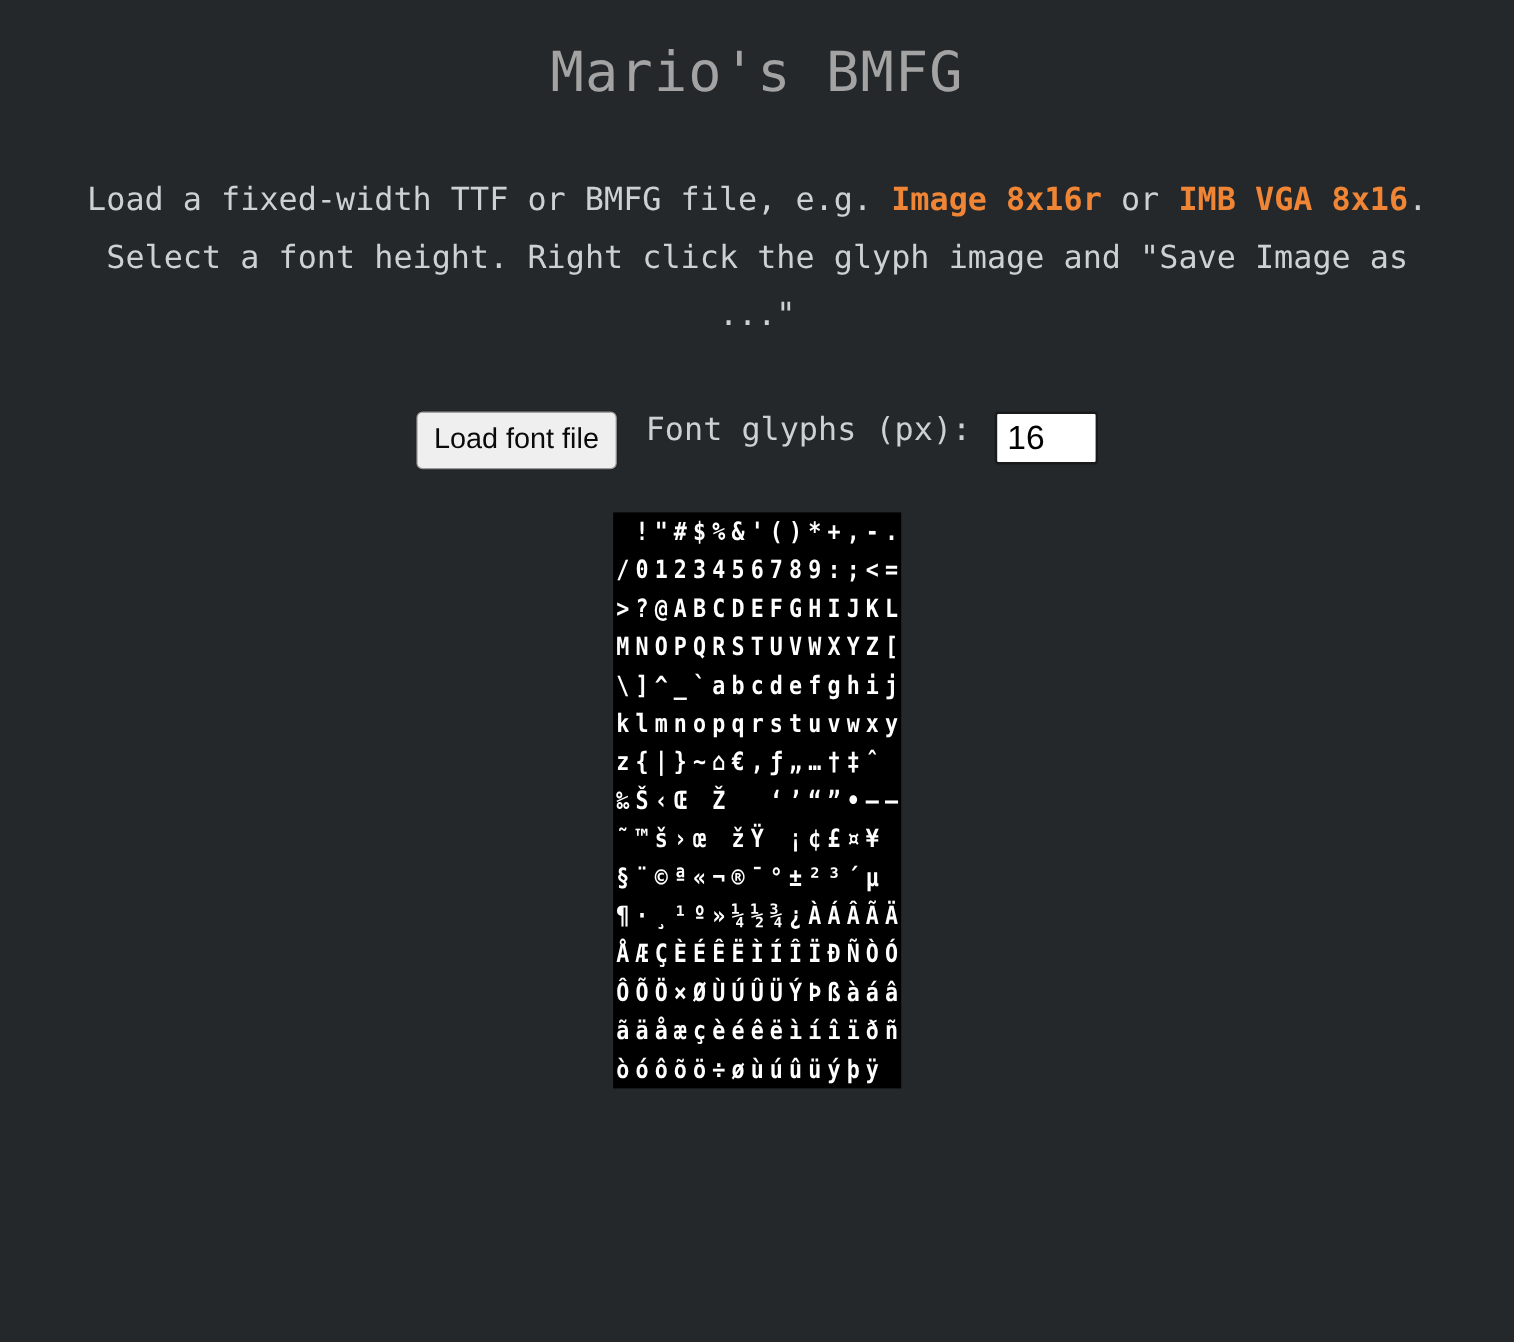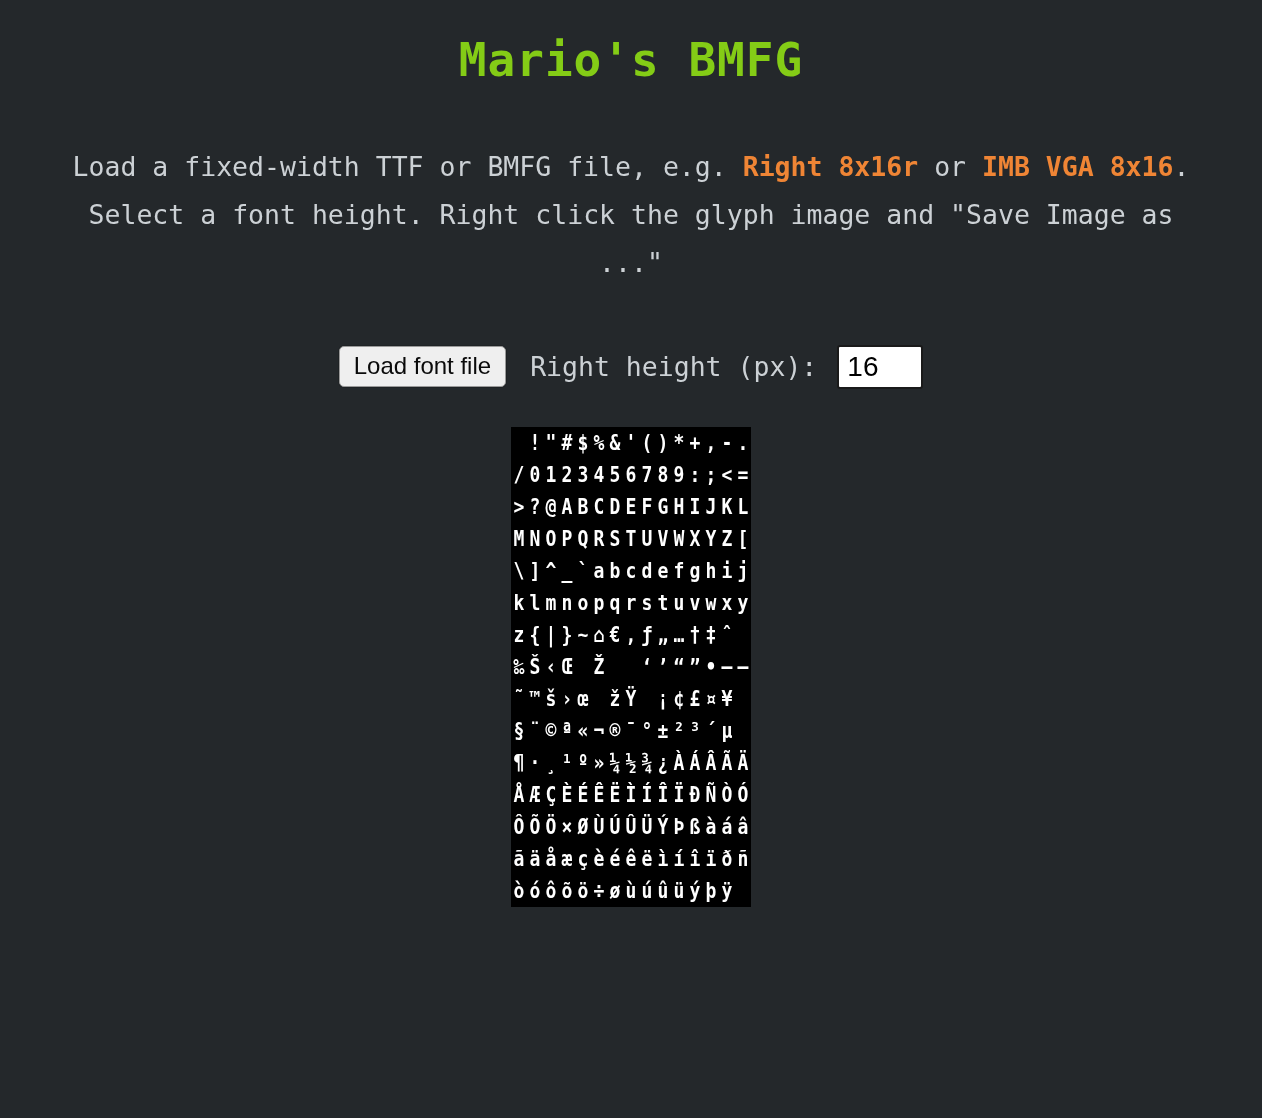--- a/index.html
+++ b/index.html
@@ -20,24 +20,24 @@
   .page {
     width: 1262px;
     margin: 0 auto;
     text-align: center;
     padding-top: 34px;
     box-sizing: border-box;
   }
 
   h1.app-title {
     font-family: "DejaVu Sans Mono", monospace;
-    font-weight: bold;
+    font-weight: normal;
     font-size: 46px;
     letter-spacing: 1px;
-    color: #84cc16;
+    color: #a3a3a3;
     margin: 0 0 0 0;
     line-height: 1.15;
   }
 
   .intro {
     font-family: "DejaVu Sans Mono", monospace;
     font-size: 26.5px;
     line-height: 48px;
     color: #ccd1d5;
     max-width: 1180px;
@@ -59,21 +59,20 @@
   }
 
   .hl-green {
     color: #5ed45e;
     font-weight: bold;
   }
 
   .controls {
     margin-top: 56px;
     display: flex;
-    align-items: center;
     justify-content: center;
     gap: 0;
     height: 48px;
   }
 
   .load-button {
     font-family: "Liberation Sans", sans-serif;
     font-size: 24px;
     color: #0a0a0a;
     background: #efefef;
@@ -141,28 +140,28 @@
   }
 </style>
 </head>
 <body>
 
 <div class="page">
 
   <h1 class="app-title">Mario's BMFG</h1>
 
   <p class="intro first">
-    <span>Load a fixed-width TTF or BMFG file, e.g. </span><a class="ext-link" href="#">Right 8x16r</a><span> or </span><a class="ext-link" href="#">IMB VGA 8x16</a><span>. Select a font height. Right click the glyph image and "Save Image as ..."</span>
+    <span>Load a fixed-width TTF or BMFG file, e.g. </span><a class="ext-link" href="#">Image 8x16r</a><span> or </span><a class="ext-link" href="#">IMB VGA 8x16</a><span>. Select a font height. Right click the glyph image and "Save Image as ..."</span>
   </p>
 
 
   <div class="controls">
     <button class="load-button" type="button">Load font file</button>
 
-    <span class="height-label">Right height (px):</span>
+    <span class="height-label">Font glyphs (px):</span>
 
     <input class="height-input" type="text" value="16" style="">
   </div>
 
   <div class="atlas-wrap">
     <div class="glyph-atlas" id="glyph-atlas" style="background: rgb(0, 0, 0);">
         <div class="glyph-cell" style="color: rgb(255, 255, 255);"> </div>
         <div class="glyph-cell" style="color: rgb(255, 255, 255);">!</div>
         <div class="glyph-cell" style="color: rgb(255, 255, 255);">"</div>
         <div class="glyph-cell" style="color: rgb(255, 255, 255);">#</div>

